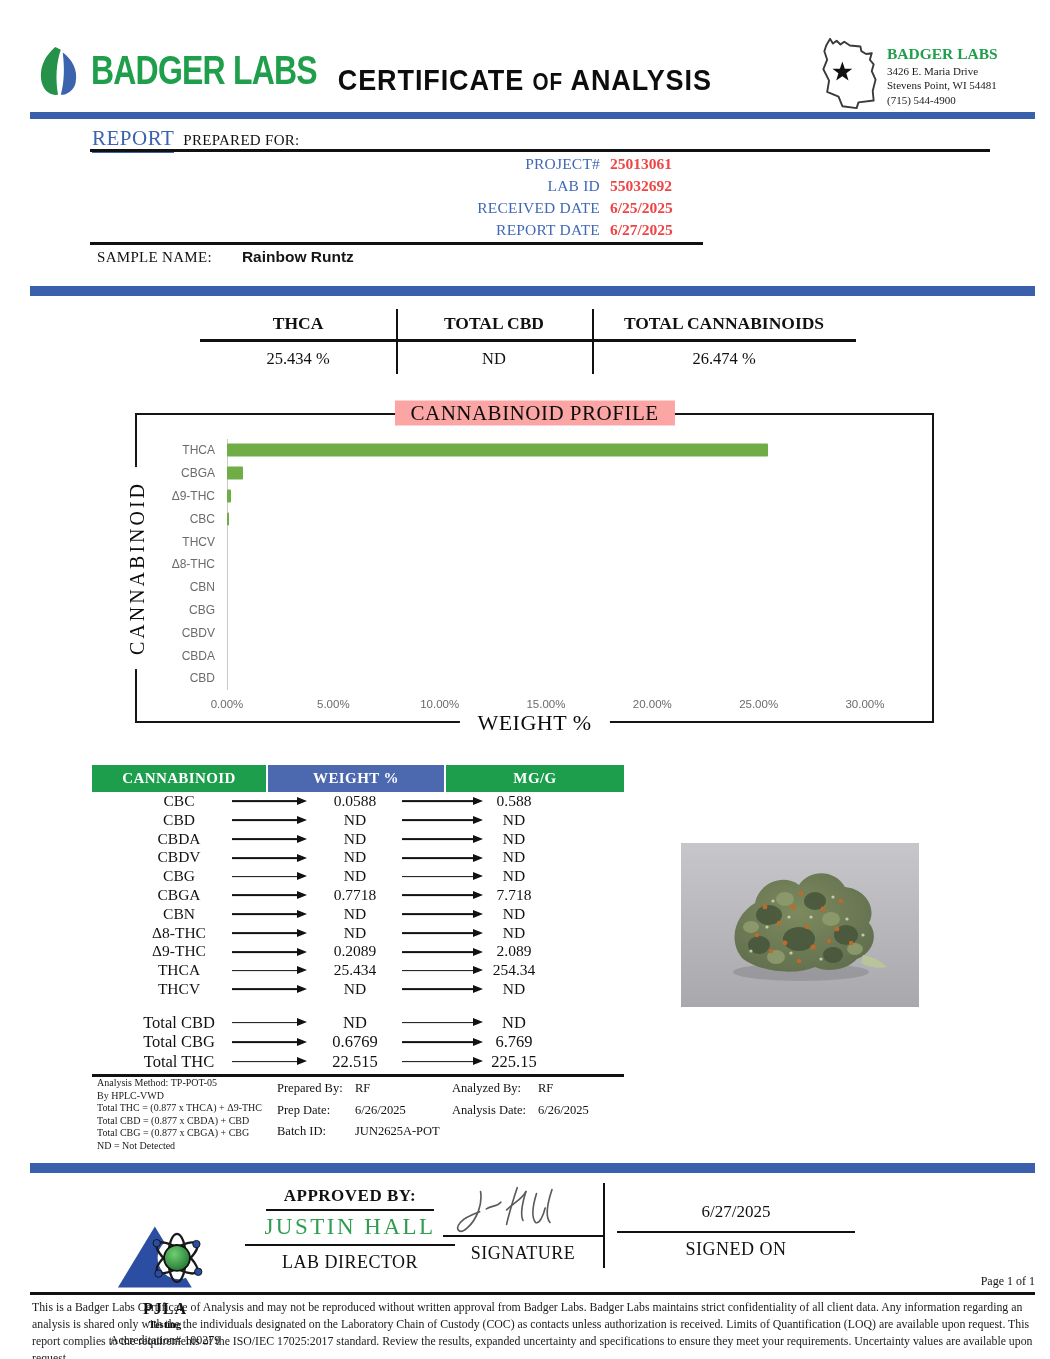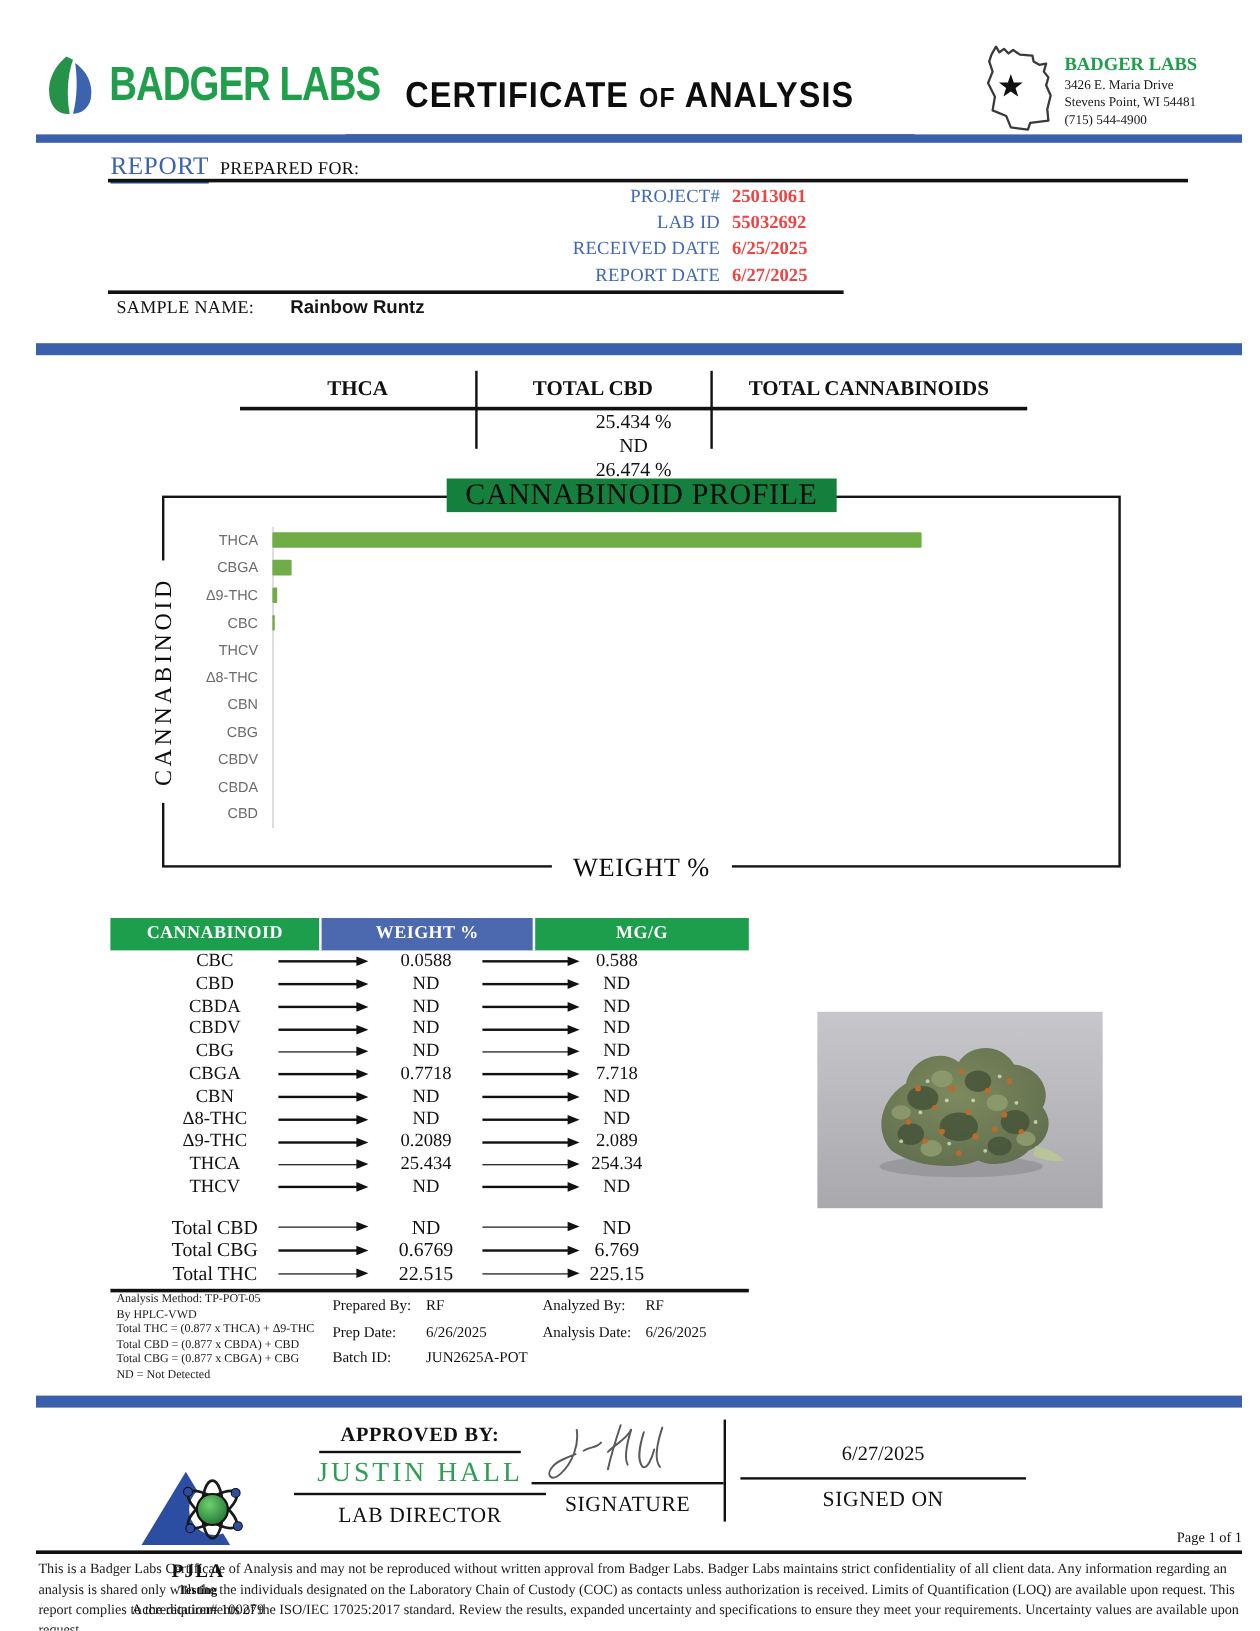--- a/index.html
+++ b/index.html
@@ -43,31 +43,31 @@
   .m-label{flex:0 0 270px;text-align:right;color:#4168b5;font-size:15.5px;letter-spacing:.2px;}
   .m-value{margin-left:10px;font-weight:700;font-size:15.5px;color:#ef4444;}
   .sample{position:absolute;left:97px;top:248px;display:flex;align-items:baseline;}
   .sample-label{font-size:15px;letter-spacing:.3px;}
   .sample-value{font-family:"Liberation Sans", sans-serif;font-size:15.5px;font-weight:600;margin-left:30px;color:#151515;}
 
   
   .summary{position:absolute;left:200px;top:308px;width:656px;}
   .sum-row{display:flex;}
   .sum-hdr{height:31px;align-items:center;font-weight:700;font-size:17.5px;}
-  .sum-val{height:34px;align-items:center;font-size:16.5px;flex-direction:column;}
+  .sum-val{height:34px;align-items:center;font-size:16.5px;}
   .sum-cell{text-align:center;}
   .sc1{width:196px;} .sc2{width:196px;} .sc3{width:264px;}
   .sum-line{height:2.5px;background:#111;}
   .sum-vdiv{position:absolute;top:1px;height:65px;width:2px;background:#111;}
   .svd1{left:196px;} .svd2{left:392px;}
 
   
   .chart{position:absolute;left:135px;top:413px;width:795px;height:306px;border:2.5px solid #151515;}
-  .chart-title{position:absolute;top:0;left:50%;transform:translate(-50%,-58%);background:#15803d;
-               padding:0 16px;font-size:25px;letter-spacing:.5px;white-space:nowrap;color:#0d0d0d;}
+  .chart-title{position:absolute;top:0;left:50%;transform:translate(-50%,-58%);background:#fca5a5;
+               padding:0 16px;font-size:21px;letter-spacing:.5px;white-space:nowrap;color:#0d0d0d;}
   .chart-ylabel{position:absolute;left:0;top:50%;transform:translate(-50%,-50%) rotate(-90deg);
                 background:#fff;padding:0 14px;font-size:20px;letter-spacing:3px;white-space:nowrap;color:#0d0d0d;}
   .chart-xlabel{position:absolute;bottom:0;left:50%;transform:translate(-50%,58%);background:#fff;
                 padding:0 18px;font-size:22px;letter-spacing:.5px;white-space:nowrap;color:#0d0d0d;}
   .chart-rows{position:absolute;left:0;top:24px;width:100%;}
   .crow{position:relative;height:22.8px;}
   .clab{position:absolute;left:0;width:78px;top:50%;transform:translateY(-50%);text-align:right;
         font-family:"Liberation Sans", sans-serif;font-size:12px;color:#6b6b6b;}
   .cbar{position:absolute;left:90px;top:50%;transform:translateY(-50%);height:13px;border-radius:1px;}
   .chart-axis{position:absolute;left:89.5px;top:24px;height:251px;width:1.5px;background:#c9c9c9;}
@@ -256,20 +256,29 @@
         </div>
         <div class="crow">
           <span class="clab">CBDV</span>
         </div>
         <div class="crow">
           <span class="clab">CBDA</span>
         </div>
         <div class="crow">
           <span class="clab">CBD</span>
         </div>
+      </div>
+    <div class="chart-ticks">
+        <span class="tick" style="left: 90px;">0.00%</span>
+        <span class="tick" style="left: 196.33px;">5.00%</span>
+        <span class="tick" style="left: 302.66px;">10.00%</span>
+        <span class="tick" style="left: 408.99px;">15.00%</span>
+        <span class="tick" style="left: 515.32px;">20.00%</span>
+        <span class="tick" style="left: 621.65px;">25.00%</span>
+        <span class="tick" style="left: 727.98px;">30.00%</span>
       </div>
   </div>
 
   <div class="rtable">
     <div class="thead">
       <div class="th th1">CANNABINOID</div>
       <div class="th th2">WEIGHT %</div>
       <div class="th th3">MG/G</div>
     </div>
     <div class="tbody">

